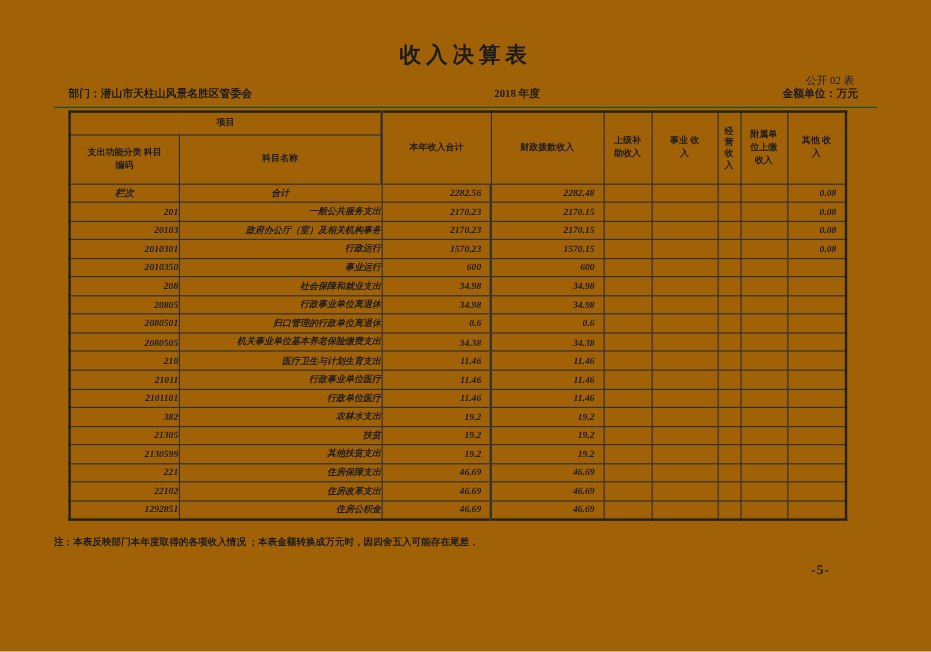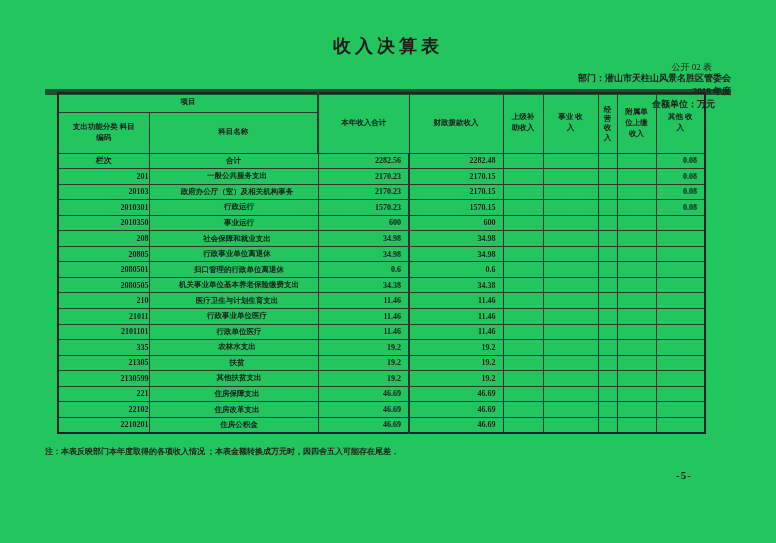--- a/index.html
+++ b/index.html
@@ -1,53 +1,53 @@
 <!DOCTYPE html>
 <html><head>
 <meta charset="utf-8">
 <style>
   html,body{margin:0;padding:0;background:#e8e8e8;}
   .page{
-    position:relative;width:776px;height:543px;background:#22c55e;
+    position:relative;width:776px;height:543px;background:#a16207;
     font-family:"Liberation Serif","DejaVu Serif",serif;color:#1c1c1c;
     overflow:hidden;margin:0 auto;
   }
   .title{
     position:absolute;top:34px;left:0;width:100%;text-align:center;
     font-size:18px;font-weight:bold;letter-spacing:4px;
   }
   .form-code{
     position:absolute;top:61px;right:64px;font-size:9px;font-weight:normal;
   }
   .info-row{
     position:absolute;top:72px;left:45px;width:686px;height:15px;
-    display:flex;justify-content:space-between;align-items:flex-end;
-    border-bottom:6px solid #14532d;padding-bottom:2px;
-    font-size:9px;font-weight:bold;flex-direction:column;
+    display:flex;justify-content:space-between;align-items:flex-start;
+    border-bottom:1px solid #14532d;padding-bottom:2px;
+    font-size:9px;font-weight:bold;
   }
   .info-dept{padding-left:12px;}
   .info-unit{padding-right:16px;}
   .table-wrap{position:absolute;top:92px;left:57px;}
   table{border-collapse:collapse;table-layout:fixed;width:647px;border:2px solid #222;}
   th,td{
     border:1px solid #333;padding:0;vertical-align:middle;
     font-weight:bold;color:#1c1c1c;overflow:hidden;white-space:normal;
   }
   thead th{font-size:7.5px;text-align:center;line-height:1.45;}
   tr.h1{height:19px;}
   tr.h2{height:41px;}
-  tbody tr{height:15.55px;}
+  tbody tr{height:15.55px;font-style:italic;}
   .w{display:inline-block;vertical-align:middle;}
   .mw64{max-width:64px;}
   .mw26{max-width:26px;}
   .mw31{max-width:31px;}
   .mw10{max-width:10px;line-height:1.25;}
   .bl2{border-left-width:2px;margin-left:44px;}
   td.c-code{font-size:8px;text-align:right;padding-left:5px;}
-  td.c-name{font-size:7.5px;text-align:center;padding-left:7px;}
+  td.c-name{font-size:7.5px;text-align:right;padding-left:7px;}
   td.c-name.ind{padding-left:11px;}
   td.cc{text-align:center !important;padding-left:0 !important;}
   td.num{font-size:8px;text-align:right;padding-right:7px;}
   .note{
     position:absolute;top:446px;left:45px;font-size:8px;font-weight:bold;
   }
   .pagenum{
     position:absolute;top:469px;left:676px;font-size:11px;font-weight:bold;
     letter-spacing:1px;
   }
@@ -223,21 +223,21 @@
             <td class="c-name ind">行政单位医疗</td>
             <td class="num">11.46</td>
             <td class="num bl2">11.46</td>
             <td class="num"></td>
             <td class="num"></td>
             <td class="num"></td>
             <td class="num"></td>
             <td class="num"></td>
           </tr>
           <tr>
-            <td class="c-code">335</td>
+            <td class="c-code">382</td>
             <td class="c-name">农林水支出</td>
             <td class="num">19.2</td>
             <td class="num bl2">19.2</td>
             <td class="num"></td>
             <td class="num"></td>
             <td class="num"></td>
             <td class="num"></td>
             <td class="num"></td>
           </tr>
           <tr>
@@ -278,21 +278,21 @@
             <td class="c-name">住房改革支出</td>
             <td class="num">46.69</td>
             <td class="num bl2">46.69</td>
             <td class="num"></td>
             <td class="num"></td>
             <td class="num"></td>
             <td class="num"></td>
             <td class="num"></td>
           </tr>
           <tr>
-            <td class="c-code">2210201</td>
+            <td class="c-code">1292851</td>
             <td class="c-name ind">住房公积金</td>
             <td class="num">46.69</td>
             <td class="num bl2">46.69</td>
             <td class="num"></td>
             <td class="num"></td>
             <td class="num"></td>
             <td class="num"></td>
             <td class="num"></td>
           </tr>
         </tbody>

